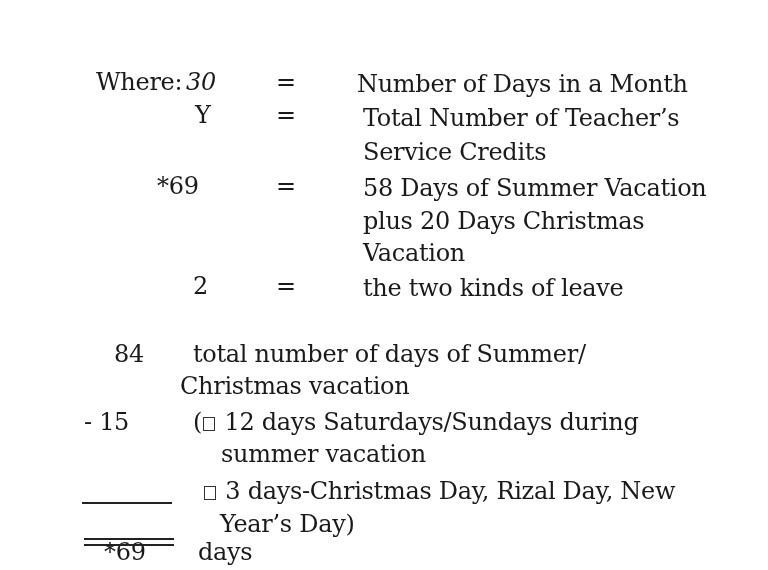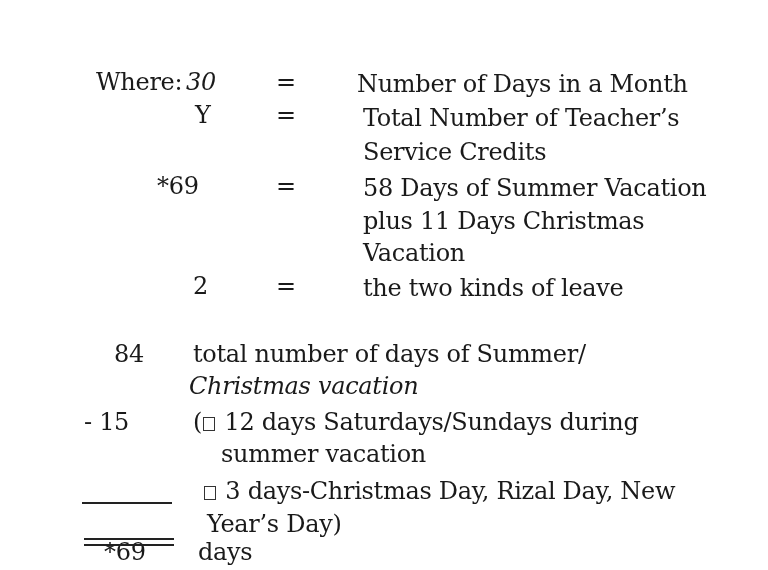--- a/index.html
+++ b/index.html
@@ -33,44 +33,44 @@
   <span class="t" style="left:357px;top:44px;">Number of Days in a Month</span>
 
   <span class="t" style="left:195px;top:75px;">Y</span>
   <span class="t" style="left:276px;top:75px;">=</span>
   <span class="t" style="left:363px;top:78px;">Total Number of Teacher’s</span>
   <span class="t" style="left:363px;top:112px;">Service Credits</span>
 
   <span class="t" style="left:157px;top:146px;">*69</span>
   <span class="t" style="left:276px;top:146px;">=</span>
   <span class="t" style="left:363px;top:148px;">58 Days of Summer Vacation</span>
-  <span class="t" style="left:363px;top:181px;">plus 11 Days Christmas</span>
+  <span class="t" style="left:363px;top:181px;">plus 20 Days Christmas</span>
   <span class="t" style="left:363px;top:213px;">Vacation</span>
 
   <span class="t" style="left:193px;top:246px;">2</span>
   <span class="t" style="left:276px;top:246px;">=</span>
   <span class="t" style="left:363px;top:248px;text-align:right;">the two kinds of leave</span>
 </div>
 
 <div>
   <span class="t" style="left:114px;top:314px;">84</span>
   <span class="t" style="left:193px;top:314px;">total number of days of Summer/</span>
-  <span class="t" style="left:189px;top:346px;font-style:italic;">Christmas vacation</span>
+  <span class="t" style="left:180px;top:346px;">Christmas vacation</span>
 
   <span class="t" style="left:84px;top:382px;">- 15</span>
   <span class="t" style="left:193px;top:382px;">
     <span>(</span><span class="box"></span>
     <span>12 days Saturdays/Sundays during</span>
   </span>
   <span class="t" style="left:221px;top:414px;">summer vacation</span>
 
   <span class="t" style="left:203px;top:451px;">
     <span class="box"></span>
     <span>3 days-Christmas Day, Rizal Day, New</span>
   </span>
-  <span class="t" style="left:207px;top:484px;">Year’s Day)</span>
+  <span class="t" style="left:220px;top:484px;">Year’s Day)</span>
 
   <div class="rule" style="left:82px;top:502px;width:90px;"></div>
   <span class="t" style="left:104px;top:512px;">*69</span>
   <span class="t" style="left:198px;top:512px;">days</span>
   <div class="rule" style="left:84px;top:538px;width:90px;"></div>
   <div class="rule" style="left:84px;top:544px;width:90px;"></div>
 </div>
 
 </body></html>

